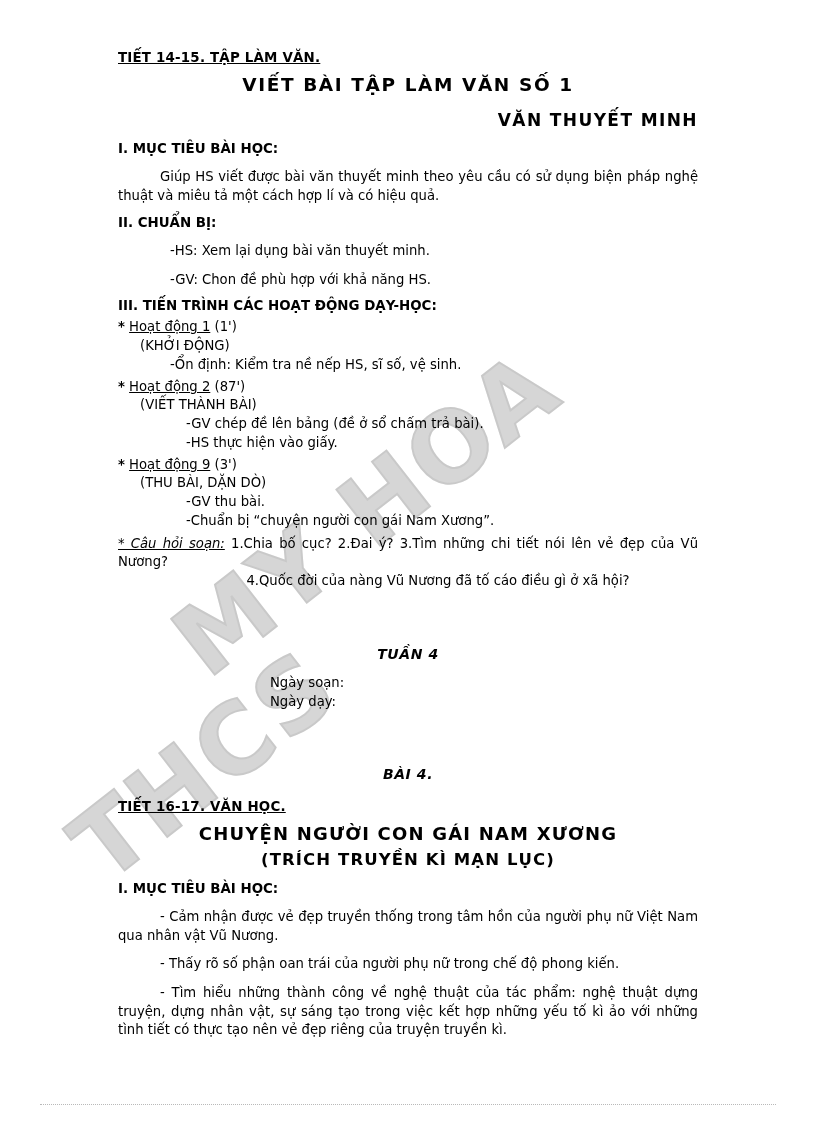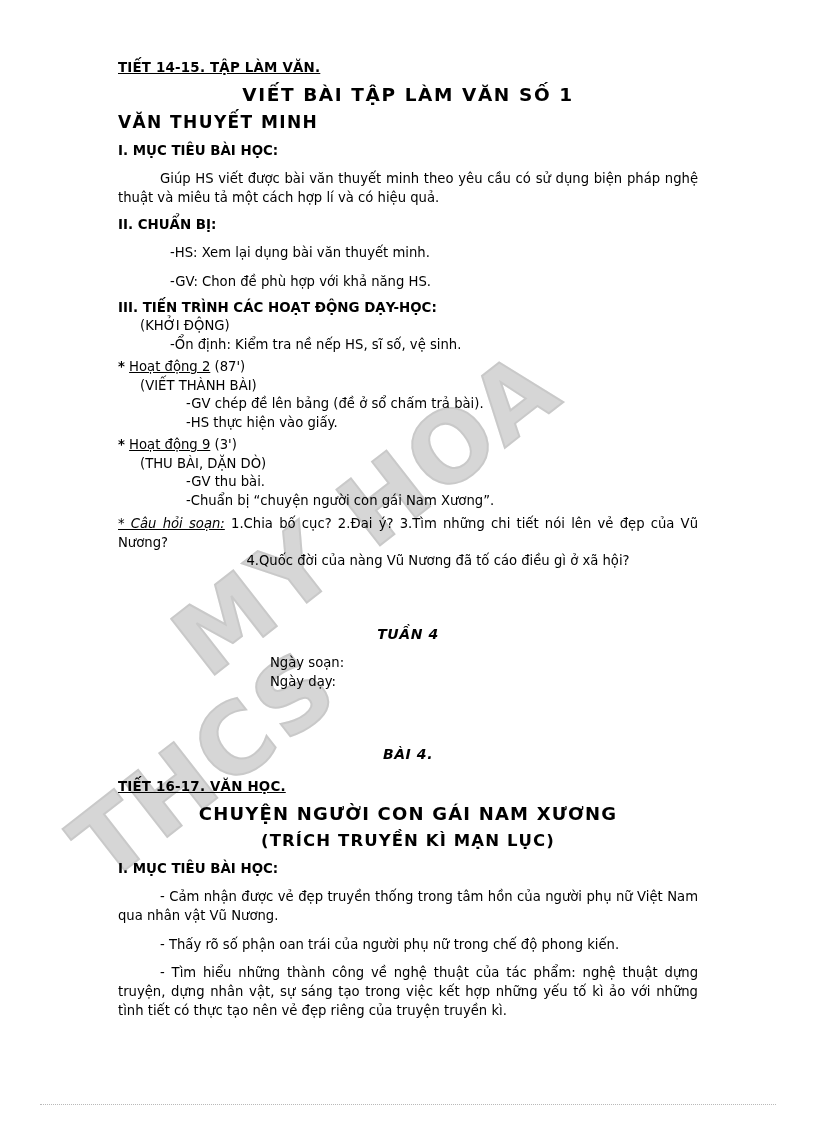--- a/index.html
+++ b/index.html
@@ -16,21 +16,21 @@
     overflow: hidden;
   }
   .page {
     position: absolute;
     inset: 0;
     background: #fff;
   }
   .content {
     position: absolute;
     left: 118px;
-    top: 58px;
+    top: 48px;
     width: 580px;
     font-size: 13.2px;
     line-height: 1.42;
     z-index: 3;
   }
   .watermark {
     position: absolute;
     left: 120px;
     top: 285px;
     width: 620px;
@@ -61,25 +61,25 @@
     letter-spacing: 0.2px;
   }
   .title-main {
     text-align: center;
     font-weight: bold;
     font-size: 18.5px;
     letter-spacing: 1.6px;
     margin-top: 5px;
   }
   .title-sub {
-    text-align: left;
+    text-align: right;
     font-weight: bold;
     font-size: 17px;
     letter-spacing: 1.4px;
-    margin-top: 2px;
+    margin-top: 10px;
   }
   .sect {
     font-weight: bold;
     font-size: 13.4px;
     margin-top: 7px;
   }
   .para {
     margin-top: 10px;
     text-align: justify;
   }
@@ -153,20 +153,25 @@
 
     <div class="sect">I. MỤC TIÊU BÀI HỌC:</div>
     <div class="para ind1">Giúp HS viết được bài văn thuyết minh theo yêu cầu có sử dụng biện pháp nghệ thuật và miêu tả một cách hợp lí và có hiệu quả.</div>
 
     <div class="sect">II. CHUẨN BỊ:</div>
     <div class="para ind-dash">-HS: Xem lại dụng bài văn thuyết minh.</div>
     <div class="para ind-dash">-GV: Chon đề phù hợp với khả năng HS.</div>
 
     <div class="sect">III. TIẾN TRÌNH CÁC HOẠT ĐỘNG DẠY-HỌC:</div>
 
+    <div class="act-line">
+      <span class="act-star">*</span>
+      <span class="act-name">Hoạt động 1</span>
+      <span>(1')</span>
+    </div>
     <div class="act-sub">(KHỞI ĐỘNG)</div>
     <div class="ind-dash">-Ổn định: Kiểm tra nề nếp HS, sĩ số, vệ sinh.</div>
 
     <div class="act-line">
       <span class="act-star">*</span>
       <span class="act-name">Hoạt động 2</span>
       <span>(87')</span>
     </div>
     <div class="act-sub">(VIẾT THÀNH BÀI)</div>
     <div class="ind-dash2">-GV chép đề lên bảng (đề ở sổ chấm trả bài).</div>

